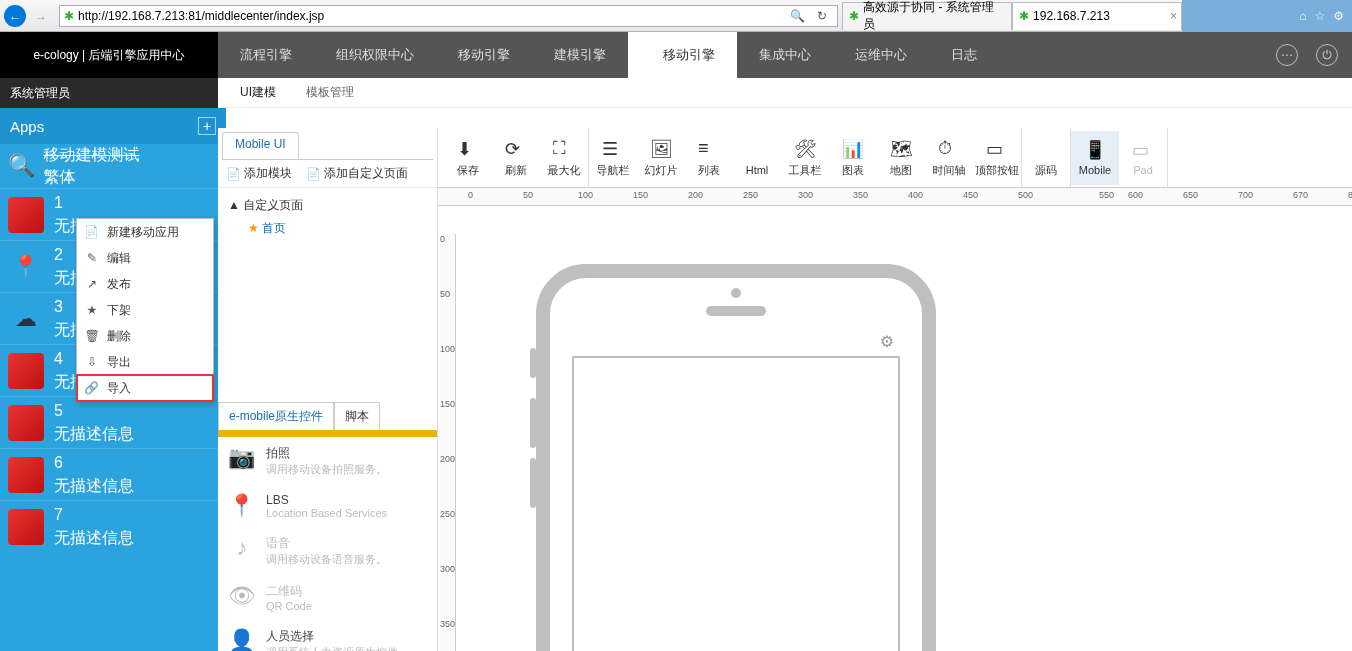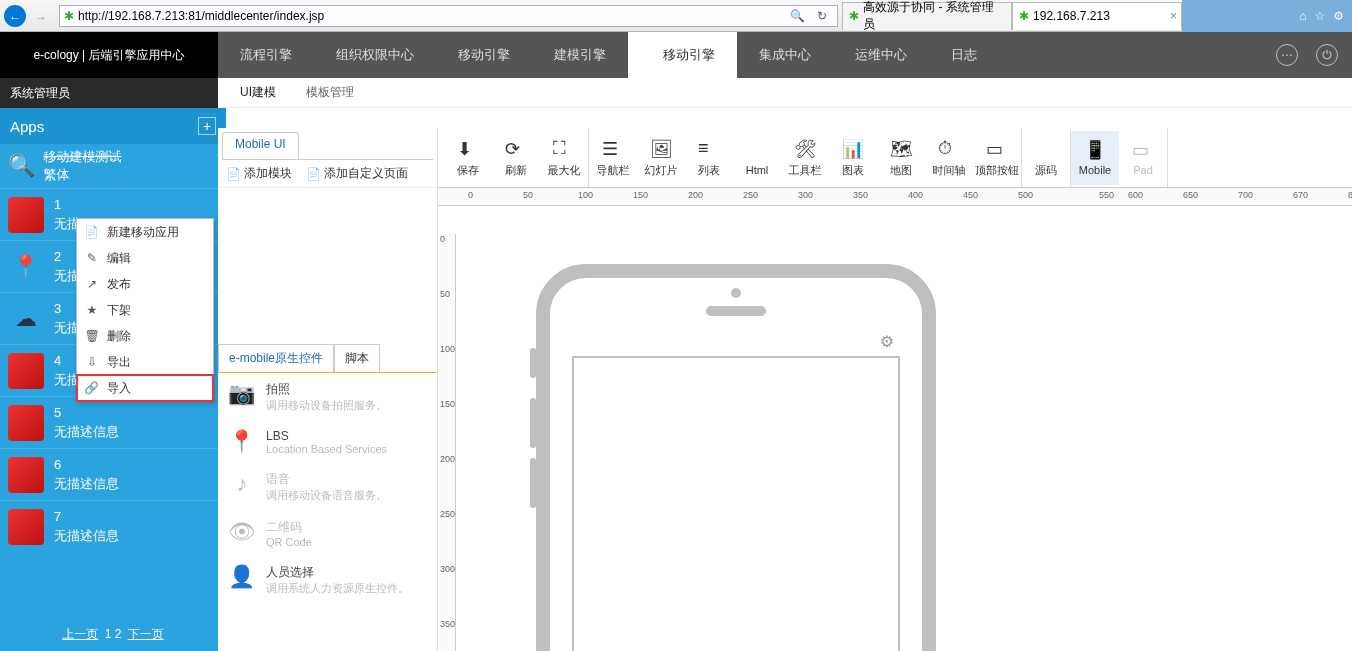--- a/index.html
+++ b/index.html
@@ -39,35 +39,35 @@
 .left-pane { position:absolute; left:0; top:108px; width:226px; bottom:0; background:#2aa3df; color:#fff; }
 .apps-hdr { height:36px; display:flex; align-items:center; justify-content:space-between; padding:0 10px; background:#1d94d1; font-size:15px;}
 .plus-box { width:18px; height:18px; border:1px solid rgba(255,255,255,.6); display:flex; align-items:center; justify-content:center; font-size:14px;}
 .search-row { height:44px; display:flex; align-items:center; padding:0 8px; gap:8px; }
 .mag { font-size:22px; color:#000;}
 .app-list { }
 .app-item { height:52px; display:flex; align-items:center; padding:0 8px; gap:10px; border-top:1px solid rgba(255,255,255,.15);}
 .app-ico { width:36px; height:36px; display:flex; align-items:center; justify-content:center; border-radius:4px;}
 .app-ico.red { background:linear-gradient(135deg,#e33,#b11);}
 .app-ico.grey { color:#234; font-size:22px;}
-.app-txt { font-size:13px; line-height:1.4;}
+.app-txt { font-size:16px; line-height:1.4;}
 .pager { position:absolute; bottom:8px; left:0; right:0; text-align:center; font-size:12px;}
 .pager u { margin:0 3px;}
 
 
 .col2 { position:absolute; left:218px; top:128px; width:220px; bottom:0; background:#fff; border-right:1px solid #ddd; font-size:12px; color:#333;}
 .col2-tabs { height:28px; display:flex; border-bottom:1px solid #ccc; margin:4px 4px 0;}
 .col2-tab { padding:4px 12px; border:1px solid #ccc; border-bottom:none; background:#fff; color:#1b6db5; border-radius:3px 3px 0 0;}
 .col2-row { height:28px; display:flex; align-items:center; gap:14px; padding:0 8px; border-bottom:1px solid #eee;}
 .col2-row span { display:flex; align-items:center; gap:3px; cursor:pointer;}
 .tree { padding:6px 10px;}
 .tree .node { padding:3px 0;}
 .tree .child { padding-left:20px; color:#1b6db5;}
 .star { color:#f90; margin-right:3px;}
-.col2-tabs2 { display:flex; border-bottom:1px solid #eab308; margin:6px 0 0;}
+.col2-tabs2 { display:flex; border-bottom:7px solid #eab308; margin:6px 0 0;}
 .col2-tab2 { padding:5px 10px; border:1px solid #ccc; border-bottom:none; font-size:12px;}
 .col2-tab2.active { color:#1b6db5;}
 .widget { display:flex; gap:10px; padding:8px 10px; align-items:flex-start;}
 .widget .wico { width:28px; color:#bbb; font-size:22px; display:flex; justify-content:center;}
 .widget .wt .t1 { color:#444;}
 .widget .wt .t2 { color:#bbb; font-size:11px;}
 .widget.dis .wt .t1 { color:#bbb;}
 
 
 .ctx { position:absolute; left:76px; top:218px; width:138px; background:#fff; border:1px solid #bbb; box-shadow:2px 2px 6px rgba(0,0,0,.2); font-size:12px; color:#333; z-index:50;}
@@ -206,25 +206,20 @@
         </div>
       </div>
       <div class="app-item">
         <div class="app-ico red"></div>
   <div class="app-txt">
           <div>7</div>
   <div>无描述信息</div>
         </div>
       </div>
     </div>
-  <div class="pager">
-    <u>上一页</u>
-    <span>1 2</span>
-    <u>下一页</u>
-  </div>
 </div>
 
 <div class="ctx" id="ctx">
     <div class="mi">
       <span class="mico">📄</span>
       <span>新建移动应用</span>
     </div>
     <div class="mi">
       <span class="mico">✎</span>
       <span>编辑</span>
@@ -251,20 +246,24 @@
     </div>
   </div>
 
 <div class="col2">
   <div class="col2-tabs">
       <div class="col2-tab">Mobile UI</div>
     </div>
   <div class="col2-row">
     <span>📄<span>添加模块</span></span>
     <span>📄<span>添加自定义页面</span></span>
+  </div>
+  <div class="tree">
+    <div class="node">▲ <span>自定义页面</span></div>
+    <div class="node child"><span class="star">★</span><span>首页</span></div>
   </div>
   <div style="height:150px"></div>
   <div class="col2-tabs2">
     <div class="col2-tab2 active">e-mobile原生控件</div>
     <div class="col2-tab2">脚本</div>
   </div>
   <div id="widgets">
       <div class="widget">
         <div class="wico">📷</div>
   <div class="wt">

